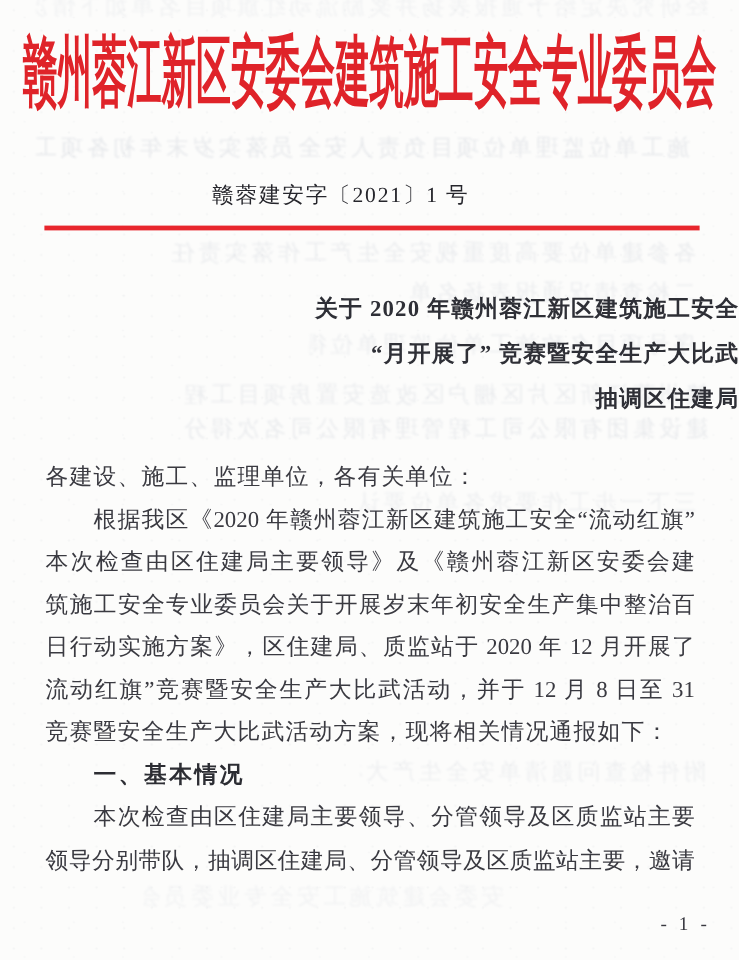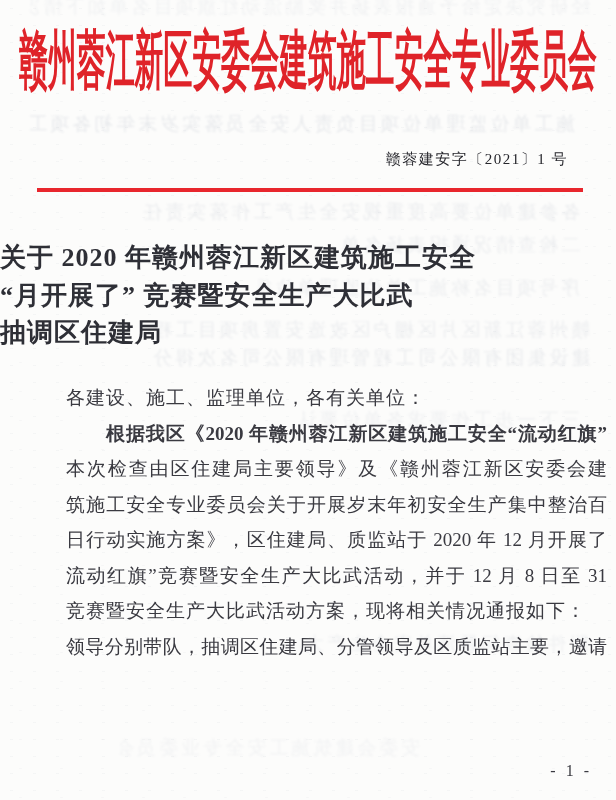--- a/index.html
+++ b/index.html
@@ -15,37 +15,37 @@
   
   .bleed{
     position:absolute;color:#7f8aa0;filter:blur(1.1px);
     transform:scaleX(-1);font-size:19px;letter-spacing:3px;
     white-space:nowrap;overflow:hidden;height:24px;line-height:24px;
     pointer-events:none;
   }
   .masthead{position:absolute;top:10px;left:0;width:493px;height:92px;}
   .doc-number{
     position:absolute;top:150px;left:0;width:568px;height:28px;
-    text-align:right;font-size:15px;letter-spacing:1.5px;color:#26262c;
+    text-align:center;font-size:18px;letter-spacing:1.5px;color:#26262c;
   }
   .red-rule{position:absolute;top:188px;left:37px;width:546px;height:4px;}
   .title{
-    position:absolute;top:239px;left:0;width:616px;text-align:left;
-    font-weight:bold;font-size:26px;line-height:37.5px;color:#2e2f36;
+    position:absolute;top:239px;left:0;width:616px;text-align:right;
+    font-weight:bold;font-size:19px;line-height:37.5px;color:#2e2f36;
     letter-spacing:1px;
   }
   .body{
-    position:absolute;top:380px;left:38px;width:541px;color:#3a3a41;margin-left:28px;
+    position:absolute;top:380px;left:38px;width:541px;color:#3a3a41;
   }
   .bl{
     height:35.5px;line-height:35.5px;font-size:19px;
     letter-spacing:1px;color:#3a3a41;
   }
   .just{text-align:justify;text-align-last:justify;letter-spacing:0;}
-  .indent{padding-left:40px;font-weight:bold;}
+  .indent{padding-left:40px;}
   .heading{
     font-family:"Liberation Sans","DejaVu Sans",sans-serif;
     font-weight:bold;color:#2c2d33;letter-spacing:2px;
   }
   .page-number{
     position:absolute;top:762px;right:24px;font-size:16px;
     letter-spacing:3px;color:#3a3a41;
   }
 </style>
 </head>
@@ -81,18 +81,20 @@
   </div>
 
   <div class="body">
     <div class="bl">各建设、施工、监理单位，各有关单位：</div>
     <div class="bl just indent">根据我区《2020 年赣州蓉江新区建筑施工安全“流动红旗”</div>
     <div class="bl just">本次检查由区住建局主要领导》及《赣州蓉江新区安委会建</div>
     <div class="bl just">筑施工安全专业委员会关于开展岁末年初安全生产集中整治百</div>
     <div class="bl just">日行动实施方案》，区住建局、质监站于 2020 年 12 月开展了</div>
     <div class="bl just">流动红旗”竞赛暨安全生产大比武活动，并于 12 月 8 日至 31</div>
     <div class="bl">竞赛暨安全生产大比武活动方案，现将相关情况通报如下：</div>
+    <div class="bl heading indent">一、基本情况</div>
+    <div class="bl just indent">本次检查由区住建局主要领导、分管领导及区质监站主要</div>
     <div class="bl just">领导分别带队，抽调区住建局、分管领导及区质监站主要，邀请</div>
   </div>
 
   <div class="page-number">- 1 -</div>
 
 </div>
 
 </body></html>

